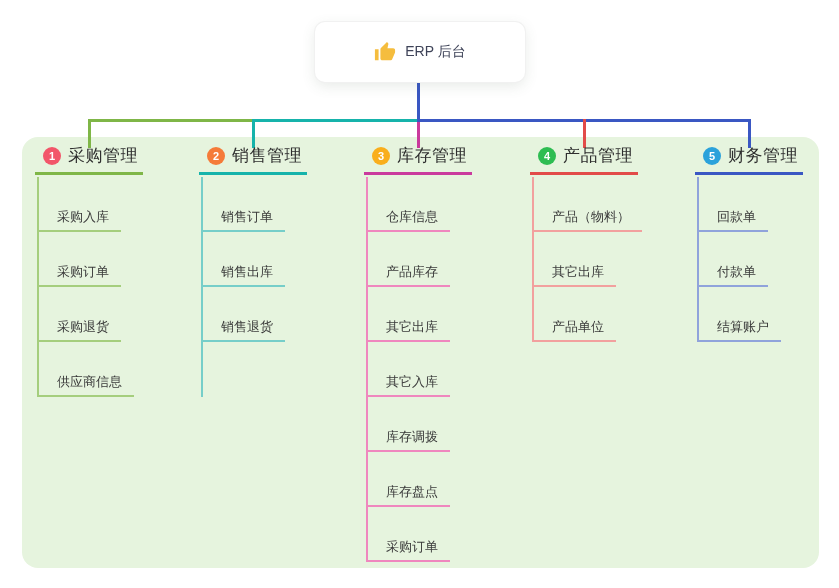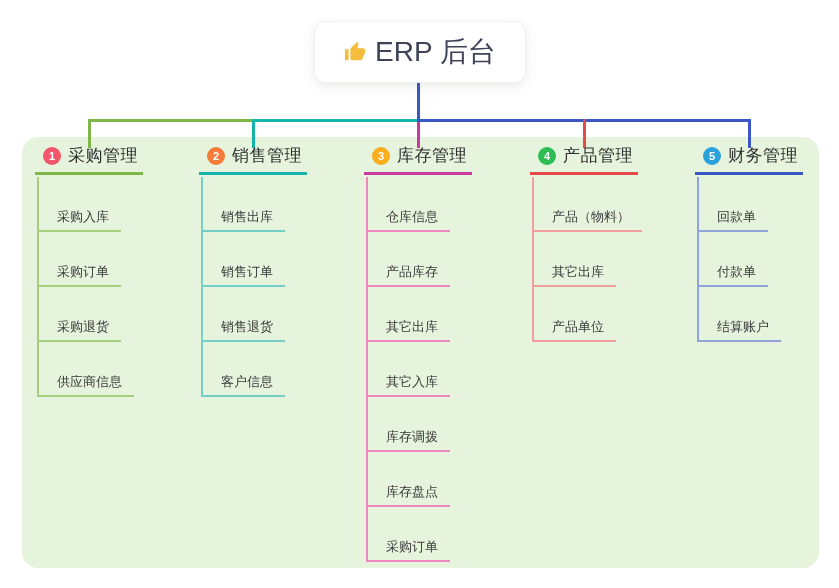--- a/index.html
+++ b/index.html
@@ -7,21 +7,21 @@
          font-family:"Liberation Sans","DejaVu Sans",sans-serif; }
   #canvas { position:absolute; inset:0; }
 
   .panel { position:absolute; left:22px; top:137px; width:797px; height:431px;
            border-radius:16px; }
 
   .root-node { position:absolute; left:315px; top:22px; width:210px; height:60px;
                background:#ffffff; border-radius:10px;
                box-shadow:0 0 0 1px #f1f1f1, 0 4px 14px rgba(70,90,70,.13);
                display:flex; align-items:center; justify-content:center; gap:9px;
-               font-size:28px; font-weight:500; color:#3E4358; cursor:default; }
+               font-size:14px; font-weight:500; color:#3E4358; cursor:default; }
   .root-node svg { display:block; }
 
   .line { position:absolute; }
 
   .branch-header { position:absolute; top:145px; width:108px; box-sizing:border-box;
                    display:flex; align-items:center; gap:7px;
                    padding:0 0 5px 8px; border-bottom:3px solid;
                    font-size:17px; letter-spacing:.5px; color:#2e2e2e;
                    white-space:nowrap; line-height:22px; }
   .badge { width:18px; height:18px; border-radius:50%; flex:0 0 18px;
@@ -84,30 +84,27 @@
           <div class="child-label" style="border-bottom-color: rgb(165, 206, 125); color: rgb(58, 58, 58);">供应商信息</div>
         </div>
       </div>
       <div class="branch-header" style="left: 199px; border-bottom-color: rgb(22, 179, 171);">
         <span class="badge" style="background: rgb(245, 123, 57);">2</span>
         <span>销售管理</span>
       </div>
       <div class="branch-children" style="left: 201px;">
         <div class="child-vline" style="height: 220px; background: rgb(118, 206, 201);"></div>
         <div class="child-item">
+          <div class="child-label" style="border-bottom-color: rgb(118, 206, 201); color: rgb(58, 58, 58);">销售订单</div>
+        </div>
+        <div class="child-item">
           <div class="child-label" style="border-bottom-color: rgb(118, 206, 201); color: rgb(58, 58, 58);">销售出库</div>
         </div>
         <div class="child-item">
-          <div class="child-label" style="border-bottom-color: rgb(118, 206, 201); color: rgb(58, 58, 58);">销售订单</div>
-        </div>
-        <div class="child-item">
           <div class="child-label" style="border-bottom-color: rgb(118, 206, 201); color: rgb(58, 58, 58);">销售退货</div>
-        </div>
-        <div class="child-item">
-          <div class="child-label" style="border-bottom-color: rgb(118, 206, 201); color: rgb(58, 58, 58);">客户信息</div>
         </div>
       </div>
       <div class="branch-header" style="left: 364px; border-bottom-color: rgb(202, 58, 157);">
         <span class="badge" style="background: rgb(249, 174, 28);">3</span>
         <span>库存管理</span>
       </div>
       <div class="branch-children" style="left: 366px;">
         <div class="child-vline" style="height: 385px; background: rgb(239, 135, 190);"></div>
         <div class="child-item">
           <div class="child-label" style="border-bottom-color: rgb(239, 135, 190); color: rgb(58, 58, 58);">仓库信息</div>

